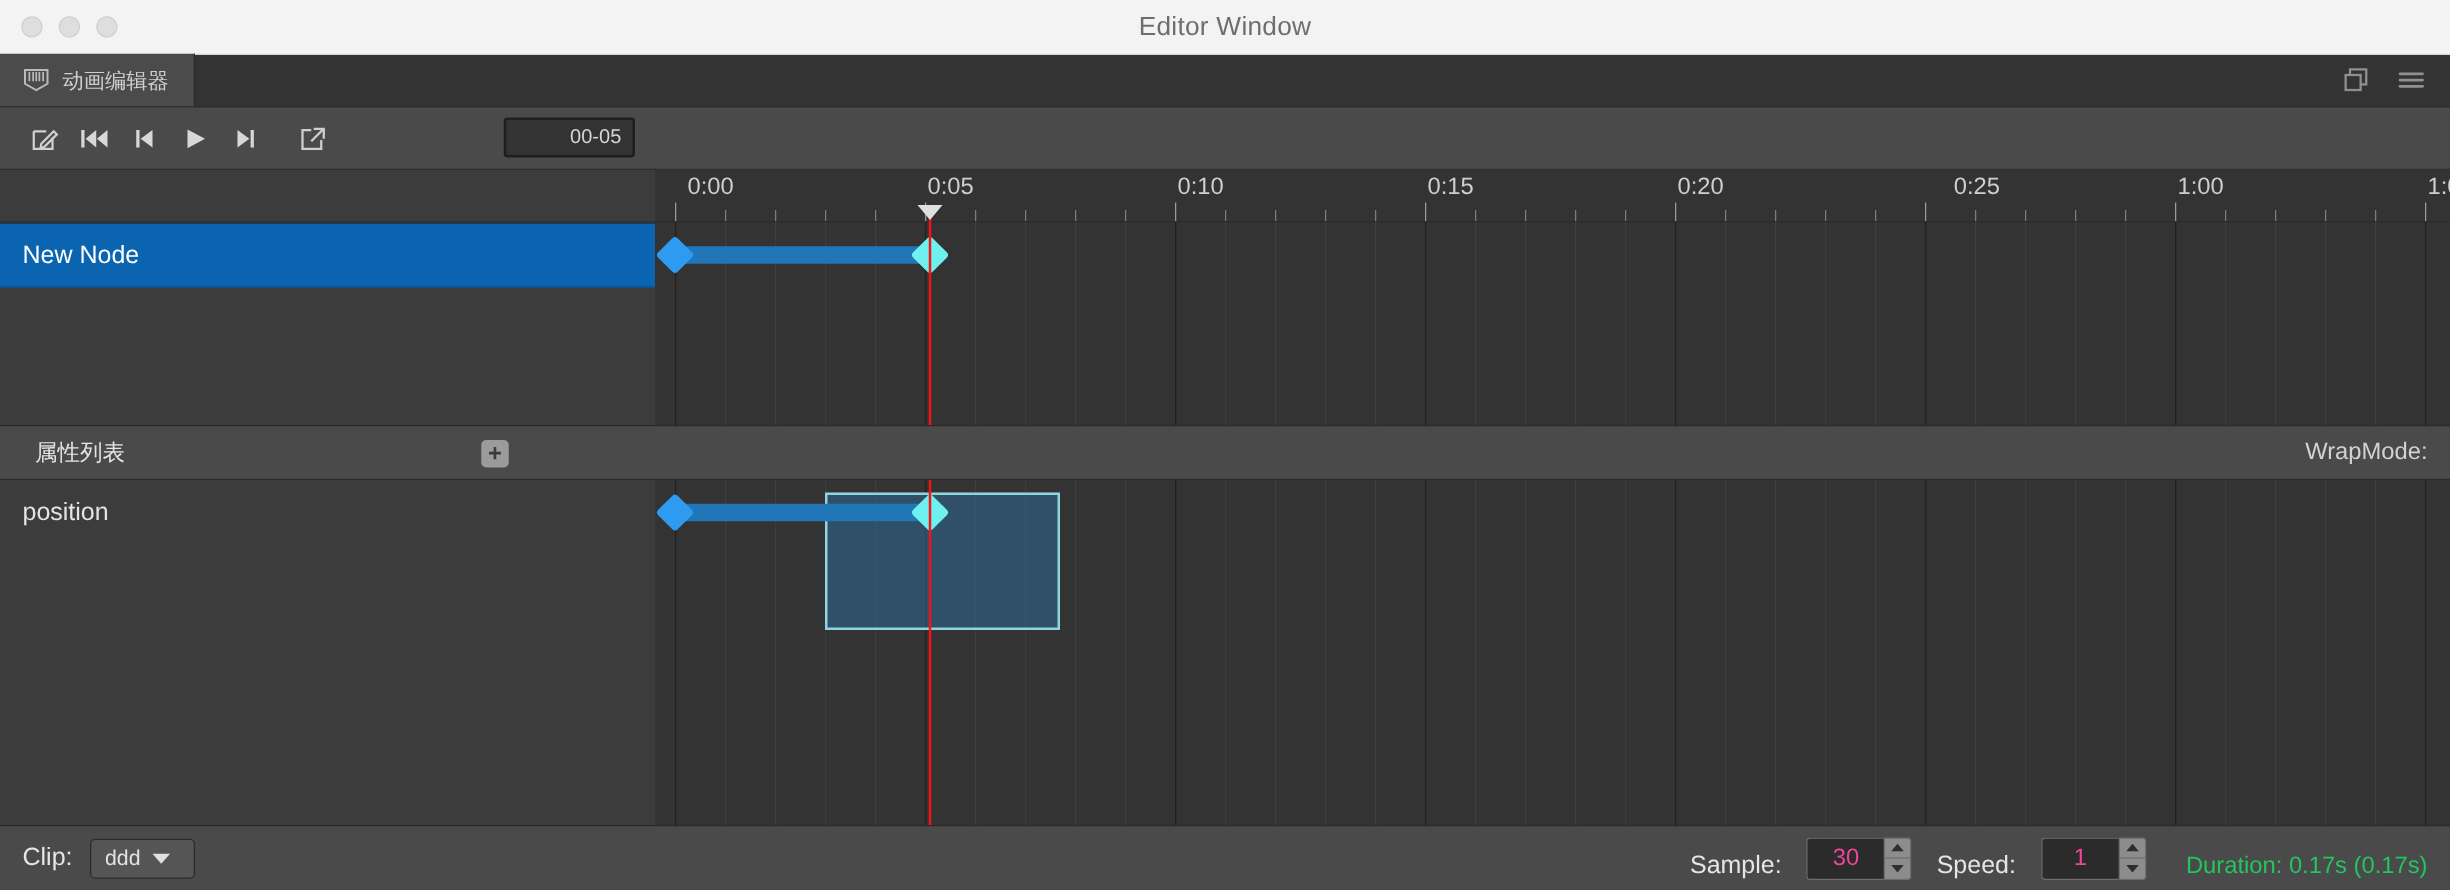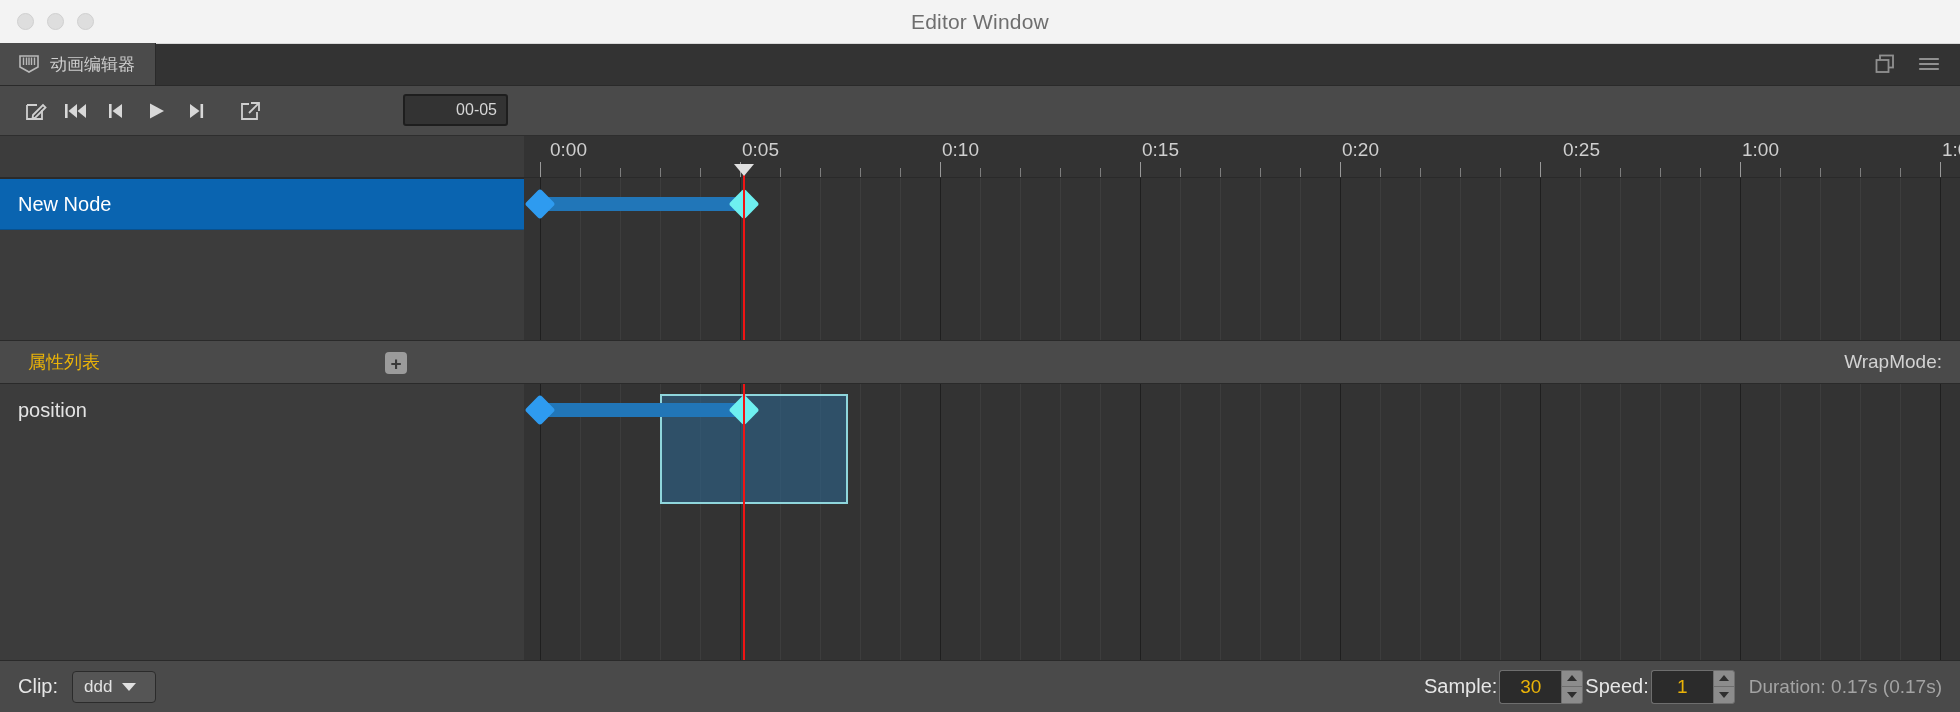--- a/index.html
+++ b/index.html
@@ -87,21 +87,21 @@
     transform:rotate(45deg); border-radius:3px;
   }
   .kf.start { background:#2e9bf0; }
   .kf.end   { background:#6ef0f0; }
 
   
   .prop-header {
     height:44px; flex:0 0 44px; background:#4a4a4a; display:flex; align-items:center;
     border-top:1px solid #2a2a2a; border-bottom:1px solid #2a2a2a; position:relative;
   }
-  .prop-title { color:#eab308; font-size:18px; margin-left:28px; }
+  .prop-title { color:#e5e5e5; font-size:18px; margin-left:28px; }
   .add-btn {
     position:absolute; left:385px; top:11px; width:22px; height:22px;
     background:#9b9b9b; border-radius:4px; display:flex; align-items:center; justify-content:center;
     color:#3a3a3a; font-size:19px; line-height:1; font-weight:bold;
   }
   .wrapmode { margin-left:auto; display:flex; align-items:center; gap:23px; padding-right:18px; }
   .wrapmode-label { color:#d2d2d2; font-size:19px; }
   .wrapmode-select {
     width:228px; height:30px; background:#555555; border:1px solid #2b2b2b; border-radius:3px;
     display:flex; align-items:center; color:#e2e2e2; font-size:17px; padding:0 10px; position:relative;
@@ -133,36 +133,36 @@
     border-top:1px solid #2a2a2a; padding:0 18px;
   }
   .sb-label { color:#e6e6e6; font-size:20px; }
   .clip-select {
     margin-left:14px; height:32px; min-width:84px; background:#555555;
     border:1px solid #2b2b2b; border-radius:4px; display:flex; align-items:center;
     gap:10px; padding:0 11px; color:#e2e2e2; font-size:17px;
   }
   .caret-sm { width:0; height:0; border-left:7px solid transparent;
               border-right:7px solid transparent; border-top:8px solid #e0e0e0; }
-  .sb-right { margin-left:auto; display:flex; align-items:center; gap:2px; }
+  .sb-right { margin-left:auto; display:flex; align-items:flex-end; gap:20px; }
   .spinner { display:flex; height:34px; }
   .spin-input {
     width:62px; background:#2b2b2b; border:1px solid #6e6e6e; border-right:none;
-    border-radius:3px 0 0 3px; color:#eab308; font-size:19px;
+    border-radius:3px 0 0 3px; color:#ec4899; font-size:19px;
     display:flex; align-items:center; justify-content:center;
   }
   .spin-btns {
     width:22px; background:#8c8c8c; border:1px solid #6e6e6e; border-radius:0 3px 3px 0;
     display:flex; flex-direction:column;
   }
   .spin-up, .spin-dn { flex:1; display:flex; align-items:center; justify-content:center; }
   .spin-up { border-bottom:1px solid #6e6e6e; }
   .tri-up { width:0;height:0;border-left:5px solid transparent;border-right:5px solid transparent;border-bottom:6px solid #2e2e2e; }
   .tri-dn { width:0;height:0;border-left:5px solid transparent;border-right:5px solid transparent;border-top:6px solid #2e2e2e; }
-  .duration { color:#a3a3a3; font-size:19px; margin-left:12px; }
+  .duration { color:#22c55e; font-size:19px; margin-left:12px; }
 </style>
 </head>
 <body>
 
 <div class="window">
 
   <div class="titlebar">
     <div class="traffic">
       <span class="dot"></span>
       <span class="dot"></span>

